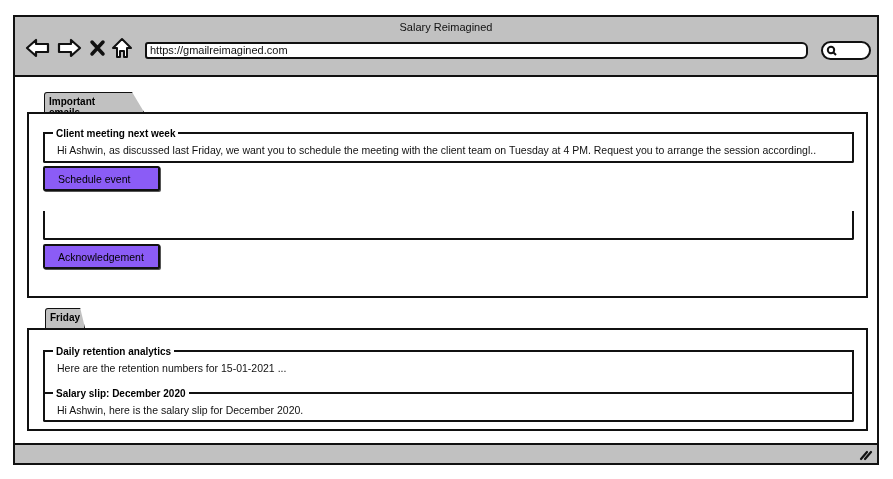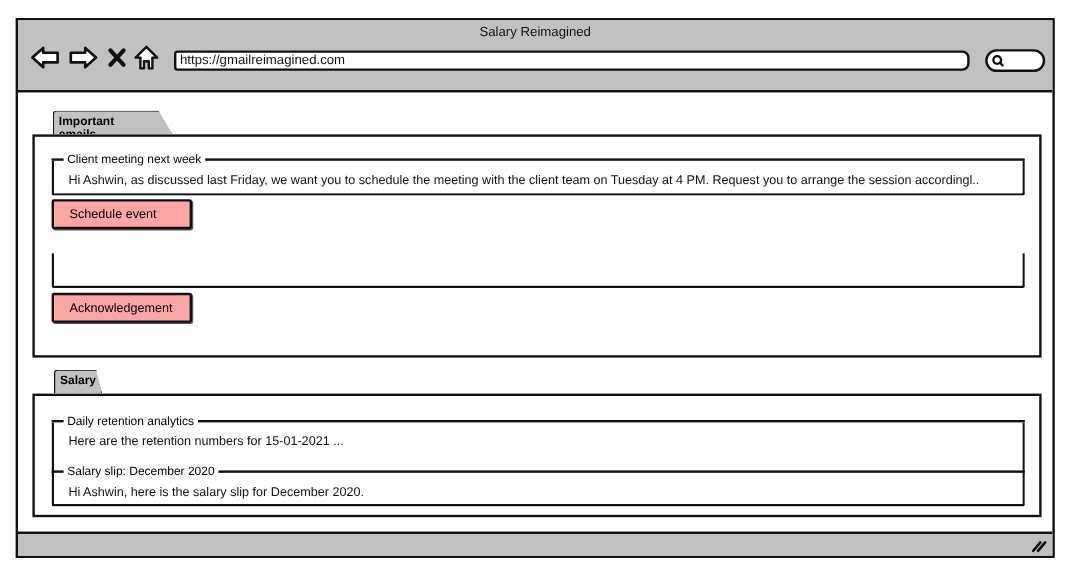--- a/index.html
+++ b/index.html
@@ -43,28 +43,28 @@
     }
     .fieldset {
       position: absolute; border: 2px solid #111; border-top: none; background: #fff;
       border-radius: 0 0 2px 2px;
     }
     .legend {
       position: absolute; top: -8px; left: 0; right: -2px; height: 14px;
       display: flex; align-items: center;
     }
     .legend .tick { width: 10px; border-top: 2px solid #111; margin-left: -2px; }
-    .legend .lbl { font-size: 10px; font-weight: normal; padding: 0 3px; white-space: nowrap; }
+    .legend .lbl { font-size: 10px; font-weight: bold; padding: 0 3px; white-space: nowrap; }
     .legend .line { flex: 1; border-top: 2px solid #111; }
     .fs-body {
       position: absolute; left: 12px; top: 10px; right: 4px;
       font-size: 10.5px; white-space: nowrap; overflow: hidden; color: #111;
     }
     .btn {
-      position: absolute; height: 25px; border: 2px solid #111; background: #fca5a5;
+      position: absolute; height: 25px; border: 2px solid #111; background: #8b5cf6;
       font-size: 10.5px; padding: 5px 1px 0 13px; border-radius: 2px;
       box-shadow: 1px 1px 0 #555;
     }
     .statusbar {
       position: absolute; left: 0; bottom: 0; width: 862px; height: 20px;
       background: #c1c1c1; border-top: 2px solid #111;
     }
     .resize { position: absolute; right: 4px; bottom: 2px; }
   </style>
 </head>
@@ -111,21 +111,21 @@
       <div class="fs-body">Hi Ashwin, as discussed last Friday, we want you to schedule the meeting with the client team on Tuesday at 4 PM. Request you to arrange the session accordingl..</div>
     </div>
     <div class="btn" style="left:14px;top:52px;width:117px">Schedule event</div>
 
     <div class="fieldset" style="left:14px;top:97px;width:811px;height:29px">
     </div>
     <div class="btn" style="left:14px;top:130px;width:117px">Acknowledgement</div>
   </div>
 
   <div class="tab" style="left:30px;top:291px;width:40px">
-    <span class="tab-inner">Salary</span>
+    <span class="tab-inner">Friday</span>
   </div>
   <div class="panel" style="left:12px;top:311px;width:841px;height:103px">
     <div class="fieldset" style="left:14px;top:22px;width:811px;height:44px">
       <div class="legend">
         <span class="tick"></span>
         <span class="lbl">Daily retention analytics</span>
         <span class="line"></span>
       </div>
       <div class="fs-body">Here are the retention numbers for 15-01-2021 ...</div>
     </div>

